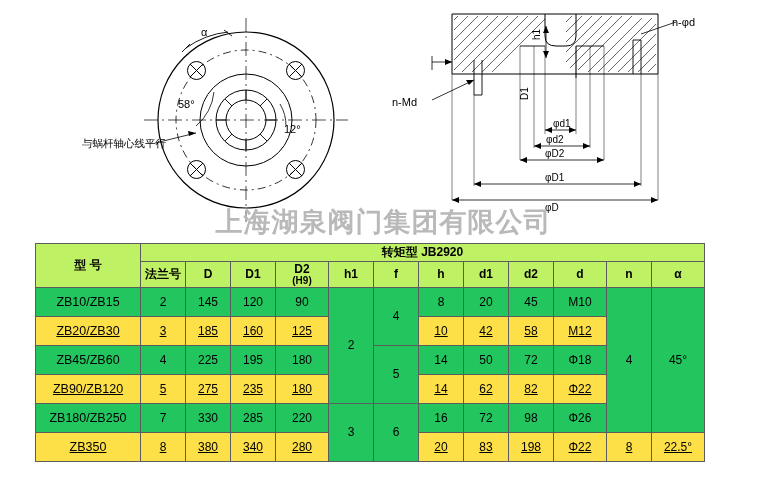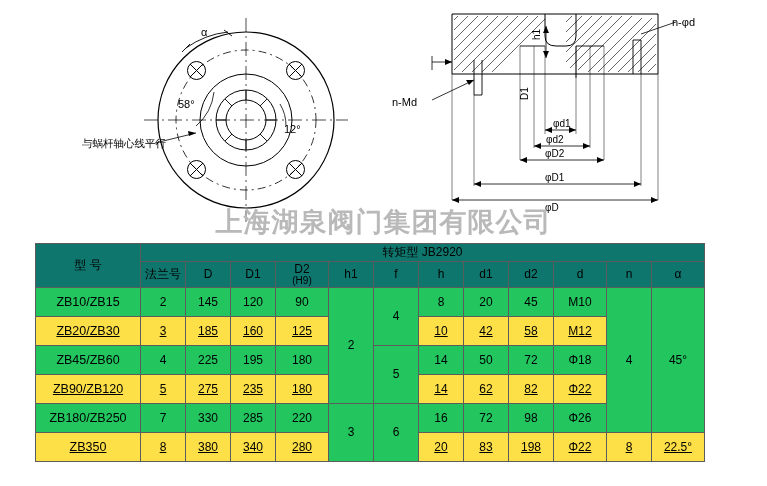--- a/index.html
+++ b/index.html
@@ -33,22 +33,22 @@
     font-size:12px;
     color:#000;
   }
   table.spec th, table.spec td {
     border:1px solid #5c5c5c;
     text-align:center;
     vertical-align:middle;
     padding:0;
   }
   table.spec th {
-    background:#0f766e;
-    font-weight:normal;
+    background:#bef264;
+    font-weight:bold;
   }
   .row-a td { background:#22c55e; }
   .row-b td { background:#fde047;text-decoration:underline; }
   td.model { font-size:12.5px; width:104px; height:28px; }
   td.num { width:44px; }
   td.wide { width:52px; }
   th.hdr-model { width:104px; }
   .sub-h9 { font-size:10px; display:block; line-height:1.05; }
 </style>
 </head>

